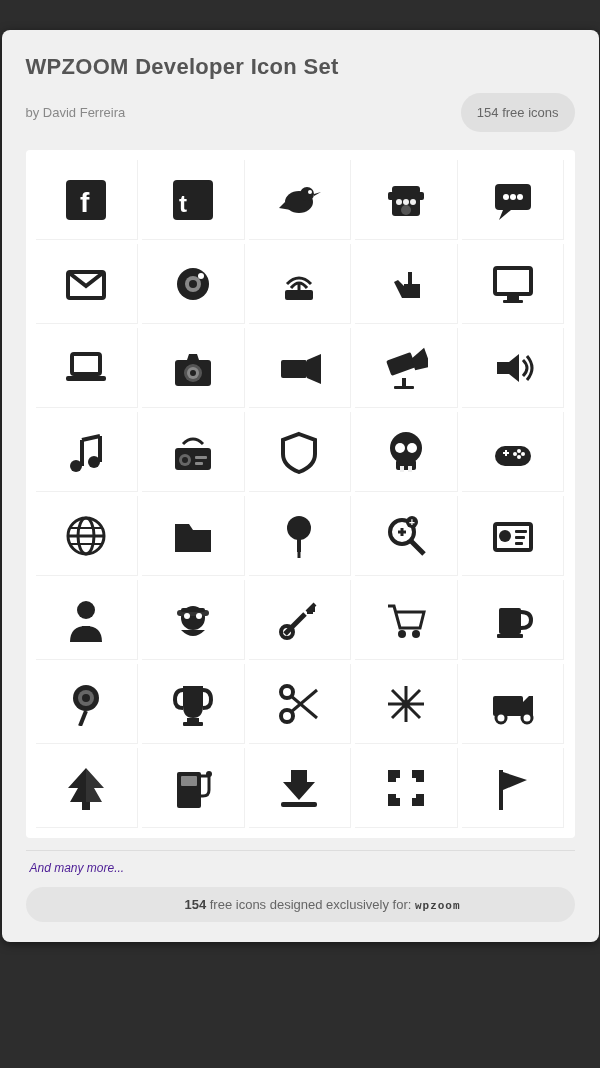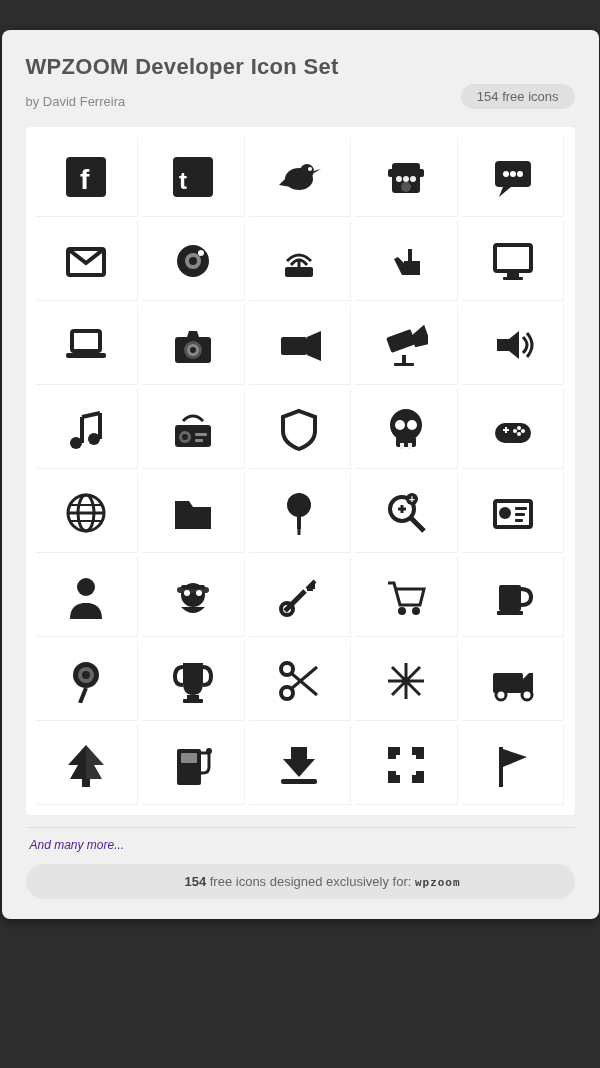--- a/index.html
+++ b/index.html
@@ -23,32 +23,32 @@
       margin-bottom: 18px;
     }
     .title {
       font-size: 22px;
       font-weight: bold;
       color: #555;
       letter-spacing: 0.3px;
     }
     .subtitle-row {
       display: flex;
-      align-items: flex-end;
+      align-items: center;
       justify-content: space-between;
-      margin-top: 4px;
+      margin-top: 13px;
     }
     .author {
       font-size: 13px;
       color: #888;
     }
     .badge {
       background: #e0e0e0;
       border-radius: 20px;
-      padding: 5px 16px;
+      padding: 12px 16px;
       font-size: 13px;
       color: #666;
     }
     .icon-grid {
       background: #fff;
       border-radius: 4px;
       padding: 10px;
       display: grid;
       grid-template-columns: repeat(5, 1fr);
       gap: 4px;

